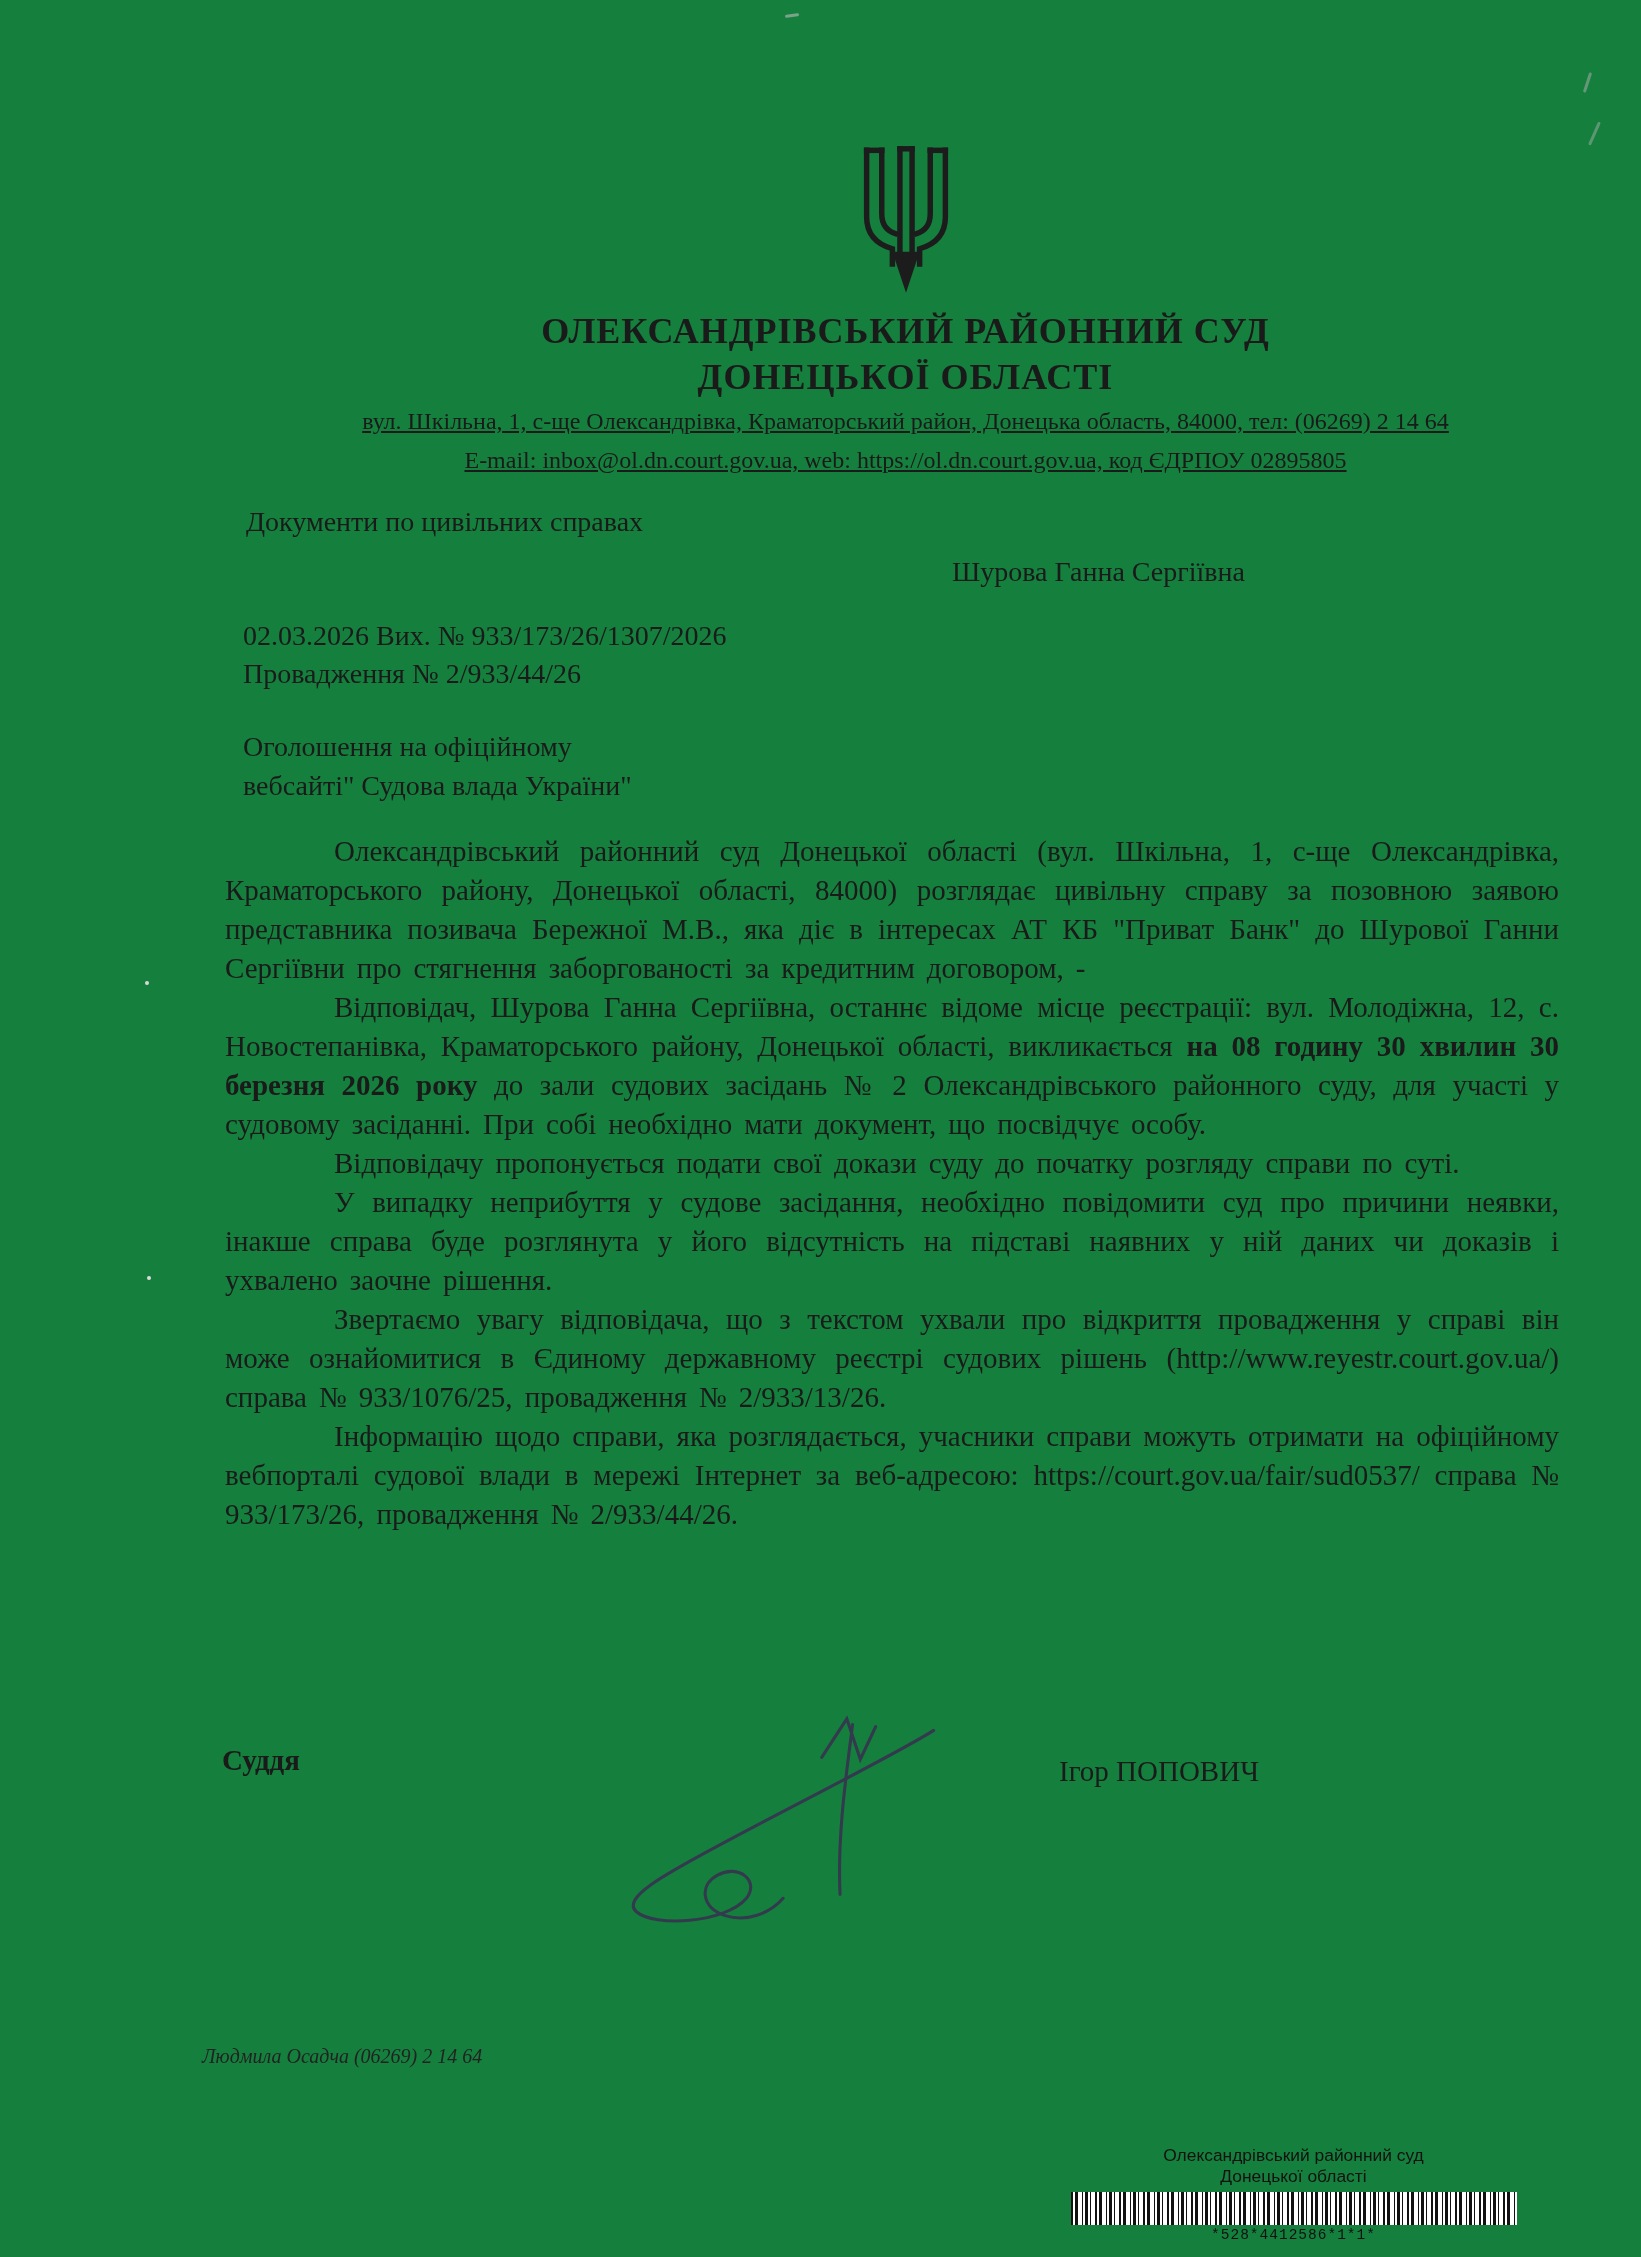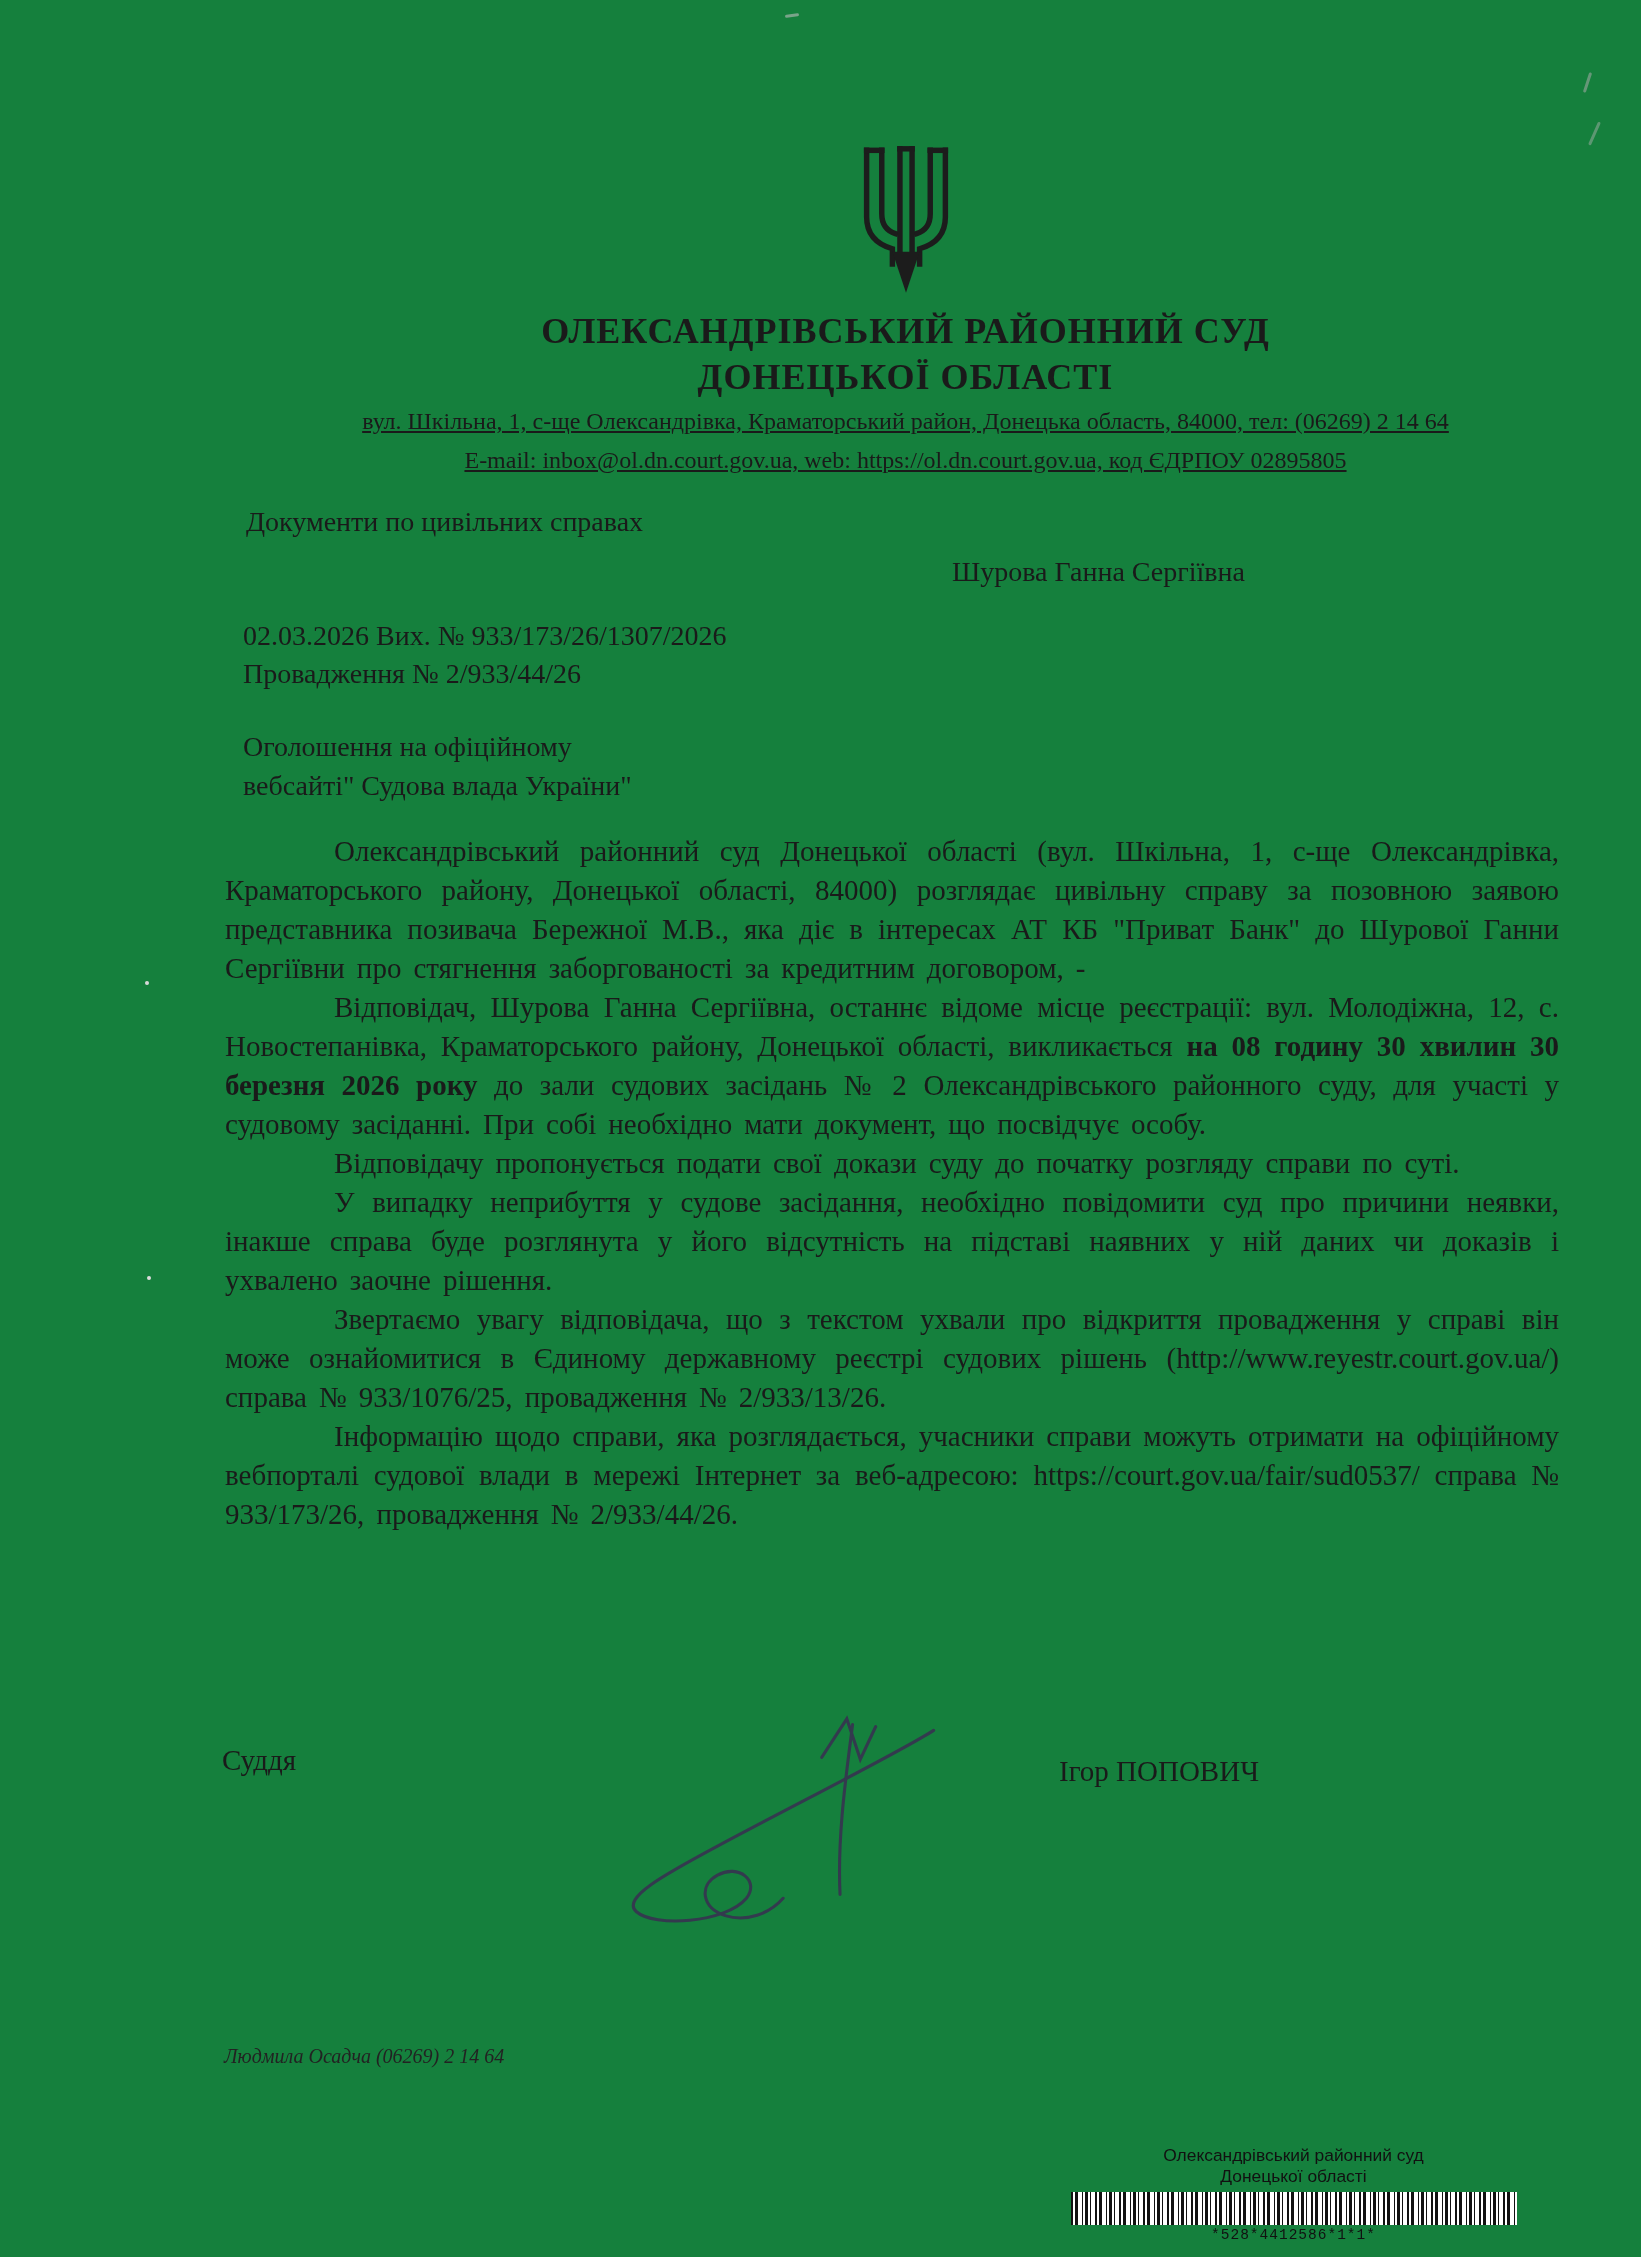--- a/index.html
+++ b/index.html
@@ -44,28 +44,28 @@
     width: 1334px;
     font-size: 29px;
     line-height: 39px;
     text-align: justify;
     word-spacing: 4.8px;
   }
   .body-text p { margin: 0; text-indent: 109px; }
   .bold { font-weight: bold; }
 
   
-  .sig-role { position: absolute; left: 222px;  top: 1744px; font-size: 29px; }
+  .sig-role { position: absolute; left: 222px;  top: 1744px; font-size: 29px; font-weight: bold; }
   .sig-name { position: absolute; left: 1059px; top: 1755px; font-size: 29px; white-space: nowrap; }
   .signature-svg { position: absolute; left: 594px; top: 1709px; }
 
   
   .executor {
     position: absolute;
-    left: 224px;
+    left: 202px;
     top: 2045px;
     font-size: 20px;
     font-style: italic;
     color: #222;
   }
 
   
   .barcode-block {
     position: absolute;
     left: 1057px;

